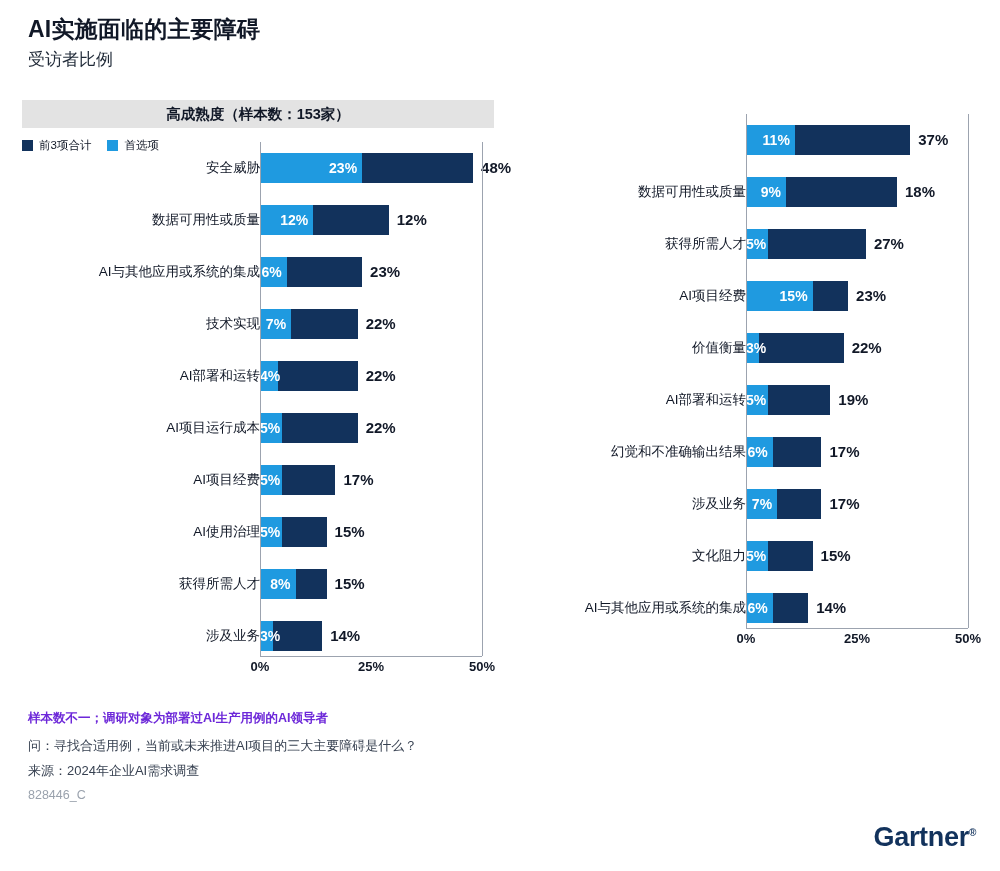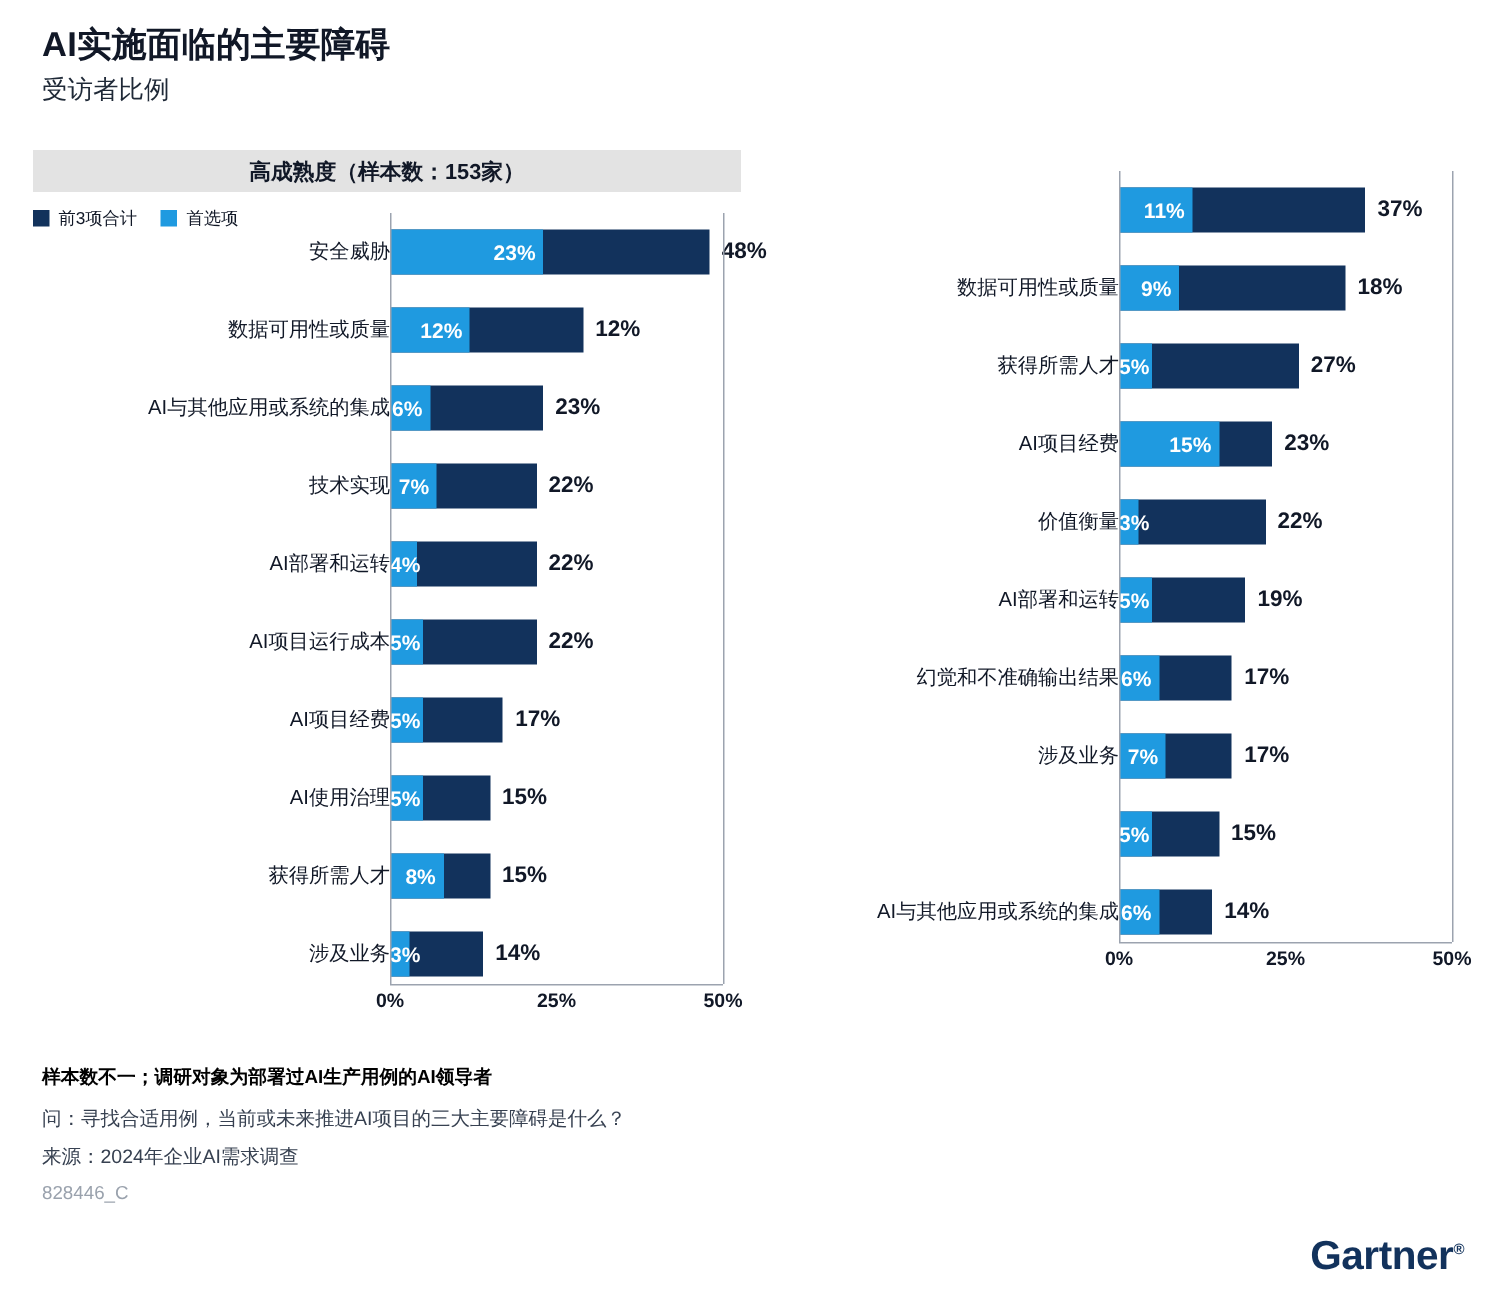--- a/index.html
+++ b/index.html
@@ -171,21 +171,21 @@
   }
 
   .footnotes {
     position: absolute;
     left: 28px;
     top: 712px;
     font-size: 12.5px;
     color: #1f2937;
     line-height: 1.0;
   }
-  .fn-bold { font-weight: bold; font-size: 12.5px; margin-bottom: 14px; color:#000000;}
+  .fn-bold { font-weight: bold; font-size: 12.5px; margin-bottom: 14px; color:#6d28d9;}
   .fn { margin-bottom: 12px; color: #374151; font-size: 13px;}
   .fn-id { color: #9aa2ad; font-size: 12.5px; }
 
   .brand {
     position: absolute;
     right: 24px;
     bottom: 18px;
     font-size: 27px;
     font-weight: bold;
     color: #12325c;
@@ -387,20 +387,21 @@
         <div class="row">
           <div class="row-label">涉及业务</div>
           <div class="bars">
             <div class="bar-total" style="width: 75.48px;"></div>
             <div class="bar-top" style="width: 31.08px;"></div>
             <div class="val-top" style="left: 0px; width: 31.08px;">7%</div>
             <div class="val-total" style="left: 75.48px;">17%</div>
           </div>
         </div>
         <div class="row">
+          <div class="row-label">文化阻力</div>
           <div class="bars">
             <div class="bar-total" style="width: 66.6px;"></div>
             <div class="bar-top" style="width: 22.2px;"></div>
             <div class="val-top" style="left: 0px; width: 22.2px;">5%</div>
             <div class="val-total" style="left: 66.6px;">15%</div>
           </div>
         </div>
         <div class="row">
           <div class="row-label">AI与其他应用或系统的集成</div>
           <div class="bars">

